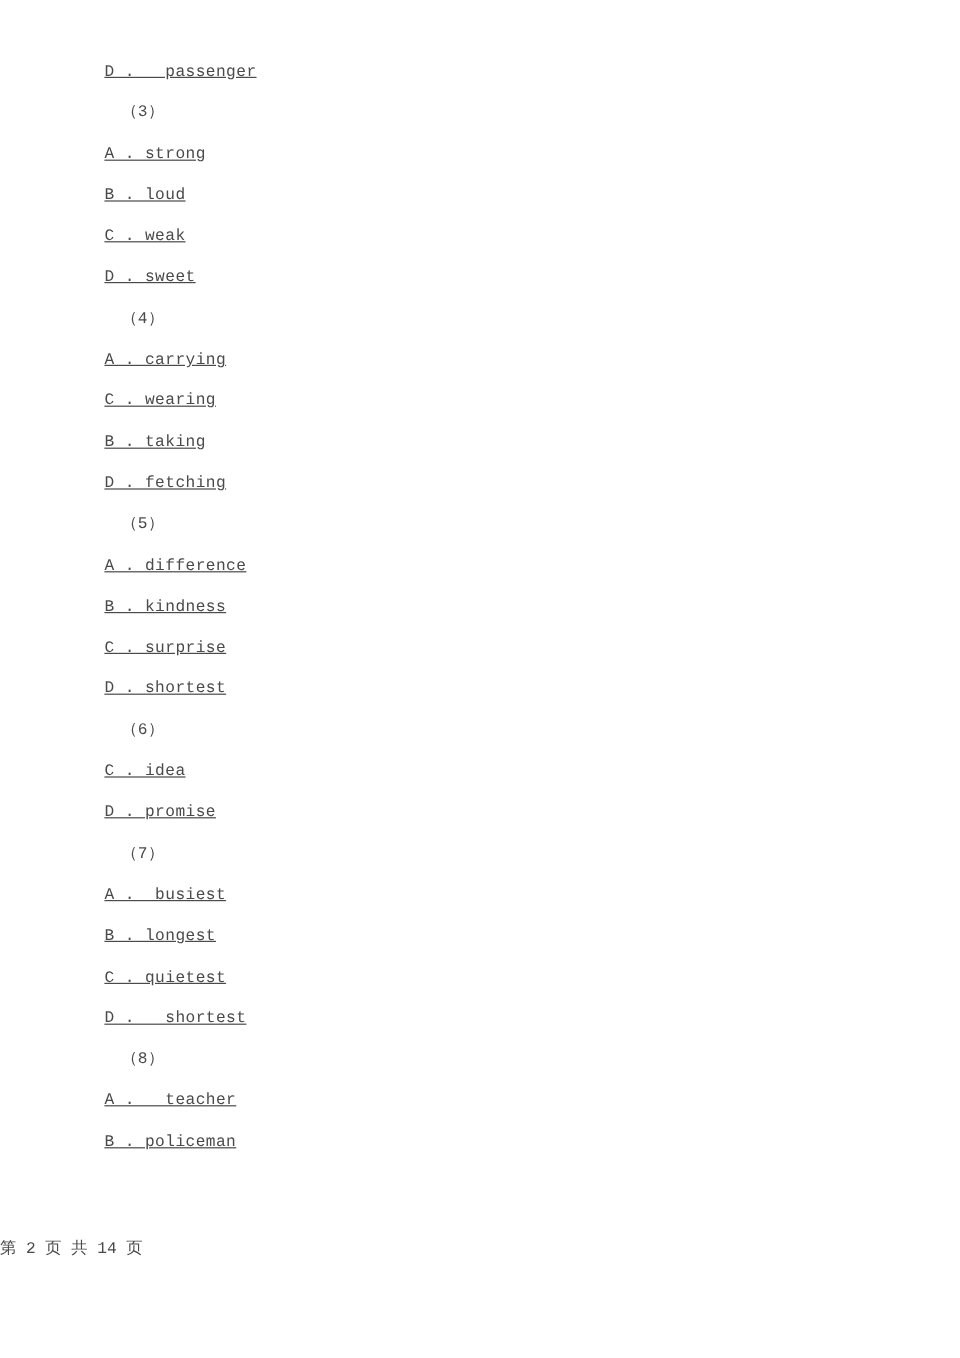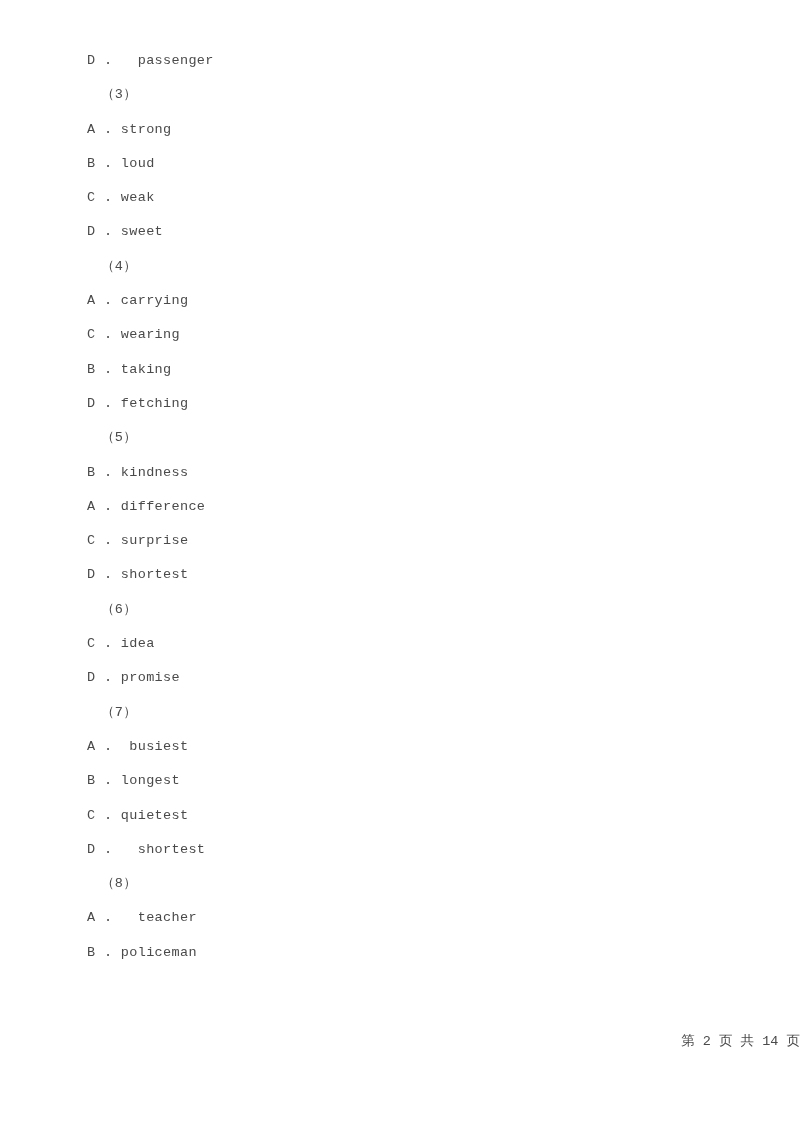--- a/index.html
+++ b/index.html
@@ -30,30 +30,31 @@
   .line {
     height: 34.3px;
     line-height: 34.3px;
     font-size: 13.5px;
     color: #4a4a4a;
     white-space: pre;
     letter-spacing: 0.35px;
   }
   .line.option {
     padding-left: 0;
+    text-decoration: underline;
   }
   .line.group {
     padding-left: 14px;
   }
   .footer {
     position: absolute;
     left: 0;
     top: 1032px;
     width: 800px;
-    text-align: right;
+    text-align: left;
     font-size: 13.5px;
     line-height: 20px;
     color: #4a4a4a;
     white-space: pre;
     font-family: "Liberation Mono", "DejaVu Sans Mono", monospace;
   }
 </style>
 </head>
 <body>
 
@@ -65,22 +66,22 @@
       <div class="line option">A . strong</div>
       <div class="line option">B . loud</div>
       <div class="line option">C . weak</div>
       <div class="line option">D . sweet</div>
       <div class="line group">（4）</div>
       <div class="line option">A . carrying</div>
       <div class="line option">C . wearing</div>
       <div class="line option">B . taking</div>
       <div class="line option">D . fetching</div>
       <div class="line group">（5）</div>
+      <div class="line option">A . difference</div>
       <div class="line option">B . kindness</div>
-      <div class="line option">A . difference</div>
       <div class="line option">C . surprise</div>
       <div class="line option">D . shortest</div>
       <div class="line group">（6）</div>
       <div class="line option">C . idea</div>
       <div class="line option">D . promise</div>
       <div class="line group">（7）</div>
       <div class="line option">A .  busiest</div>
       <div class="line option">B . longest</div>
       <div class="line option">C . quietest</div>
       <div class="line option">D .   shortest</div>

